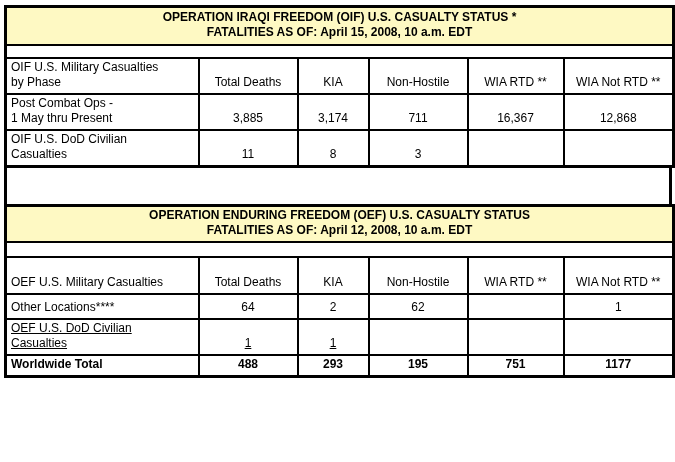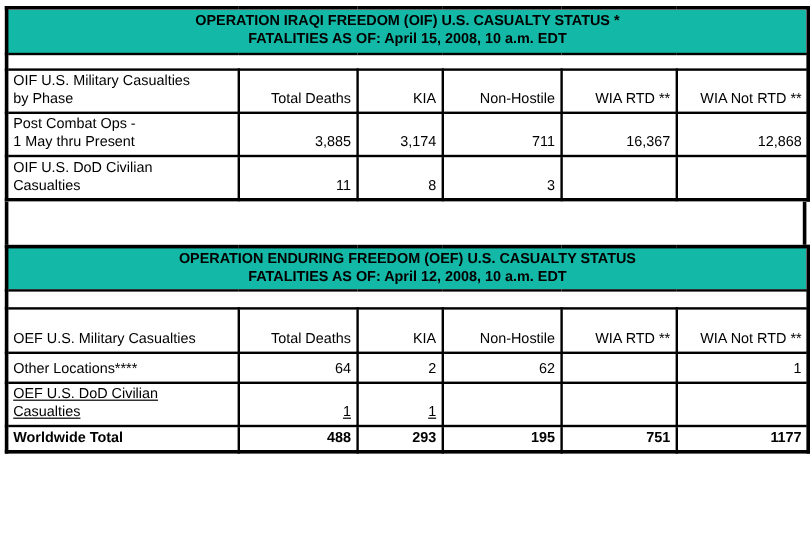--- a/index.html
+++ b/index.html
@@ -28,39 +28,39 @@
   }
   table.casualty-table td {
     border: 2px solid #000;
     font-size: 12px;
     line-height: 15px;
     vertical-align: bottom;
     padding: 1px 4px 3px 4px;
     overflow: hidden;
   }
   td.title-cell {
-    background: #14b8a6;
+    background: #fef9c3;
     border: 3px solid #000;
     text-align: center;
     vertical-align: middle !important;
     font-weight: bold;
     font-size: 12.5px;
     line-height: 17px;
     padding: 1px 0 2px 0;
   }
   td.blank-cell {
     padding: 0;
   }
   td.label-cell {
     text-align: left;
     white-space: pre-line;
     padding-left: 3px;
   }
   td.num-cell {
-    text-align: right;
+    text-align: center;
     margin-top: 28px;
   }
   tr.bold-row td {
     font-weight: bold;
   }
   .table-gap {
     width: 668px;
     height: 36px;
     box-sizing: border-box;
     border-left: 3px solid #000;

